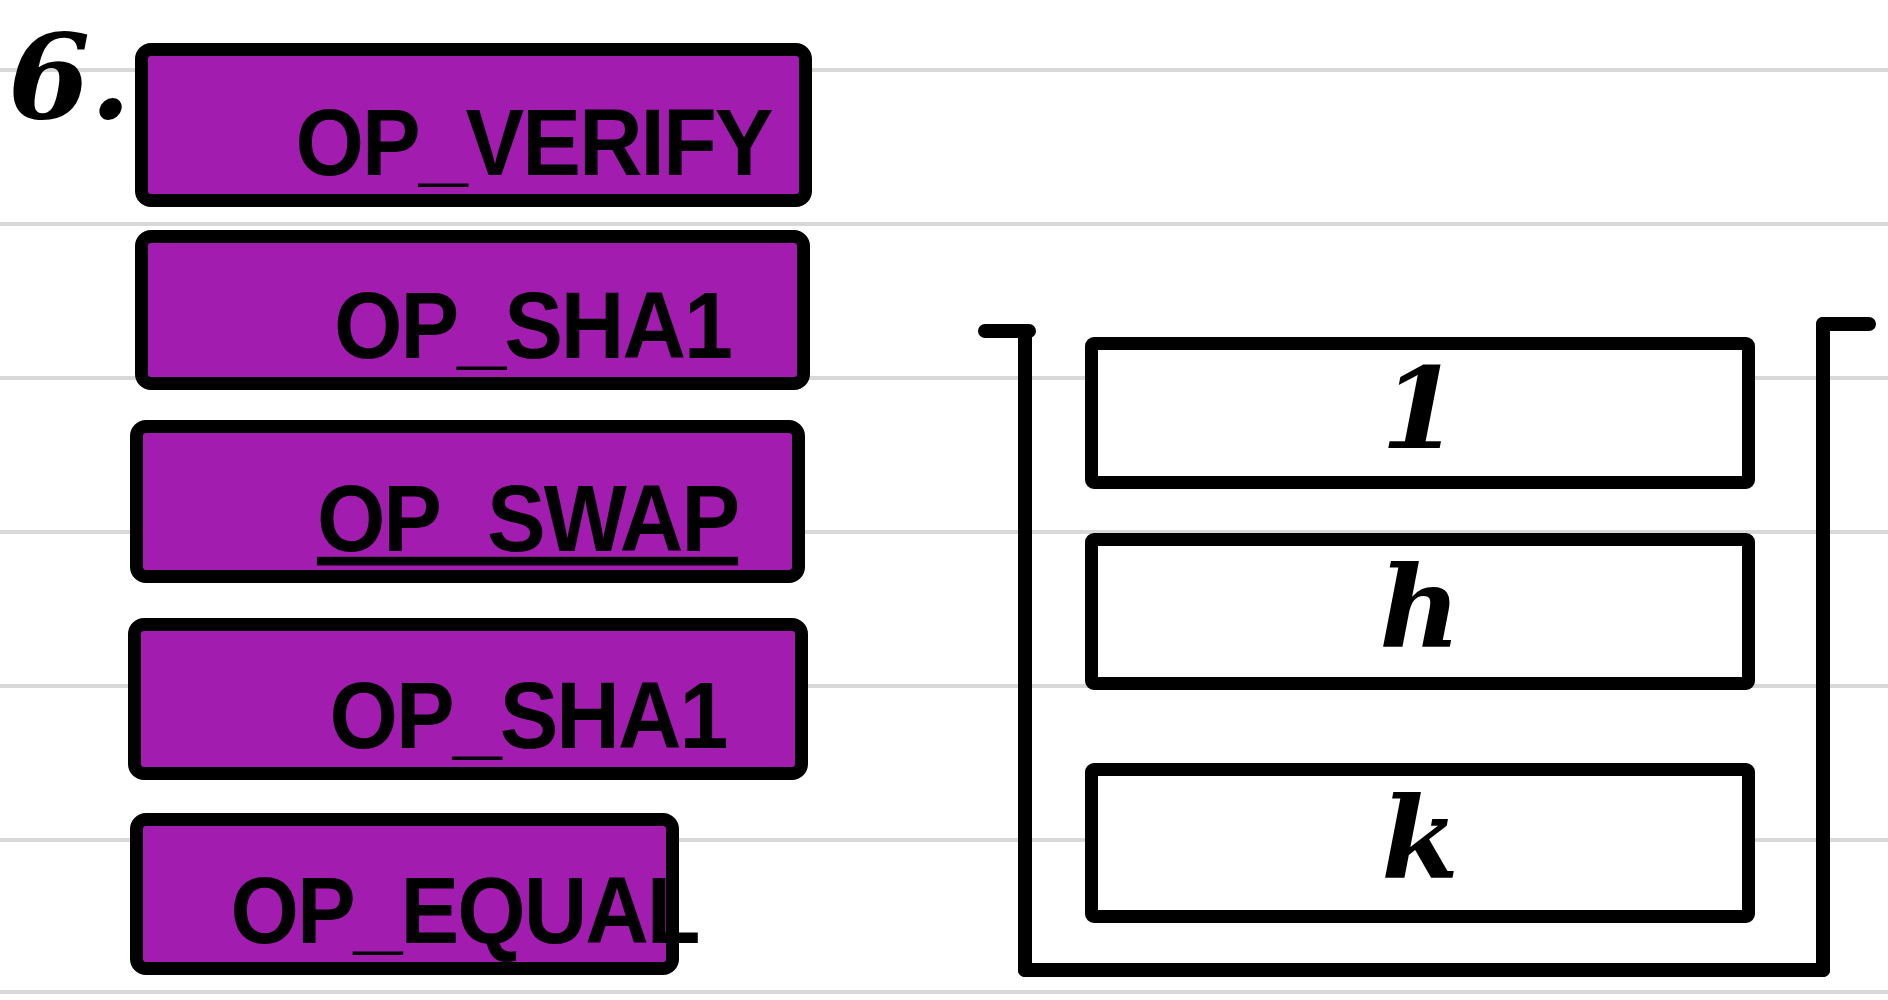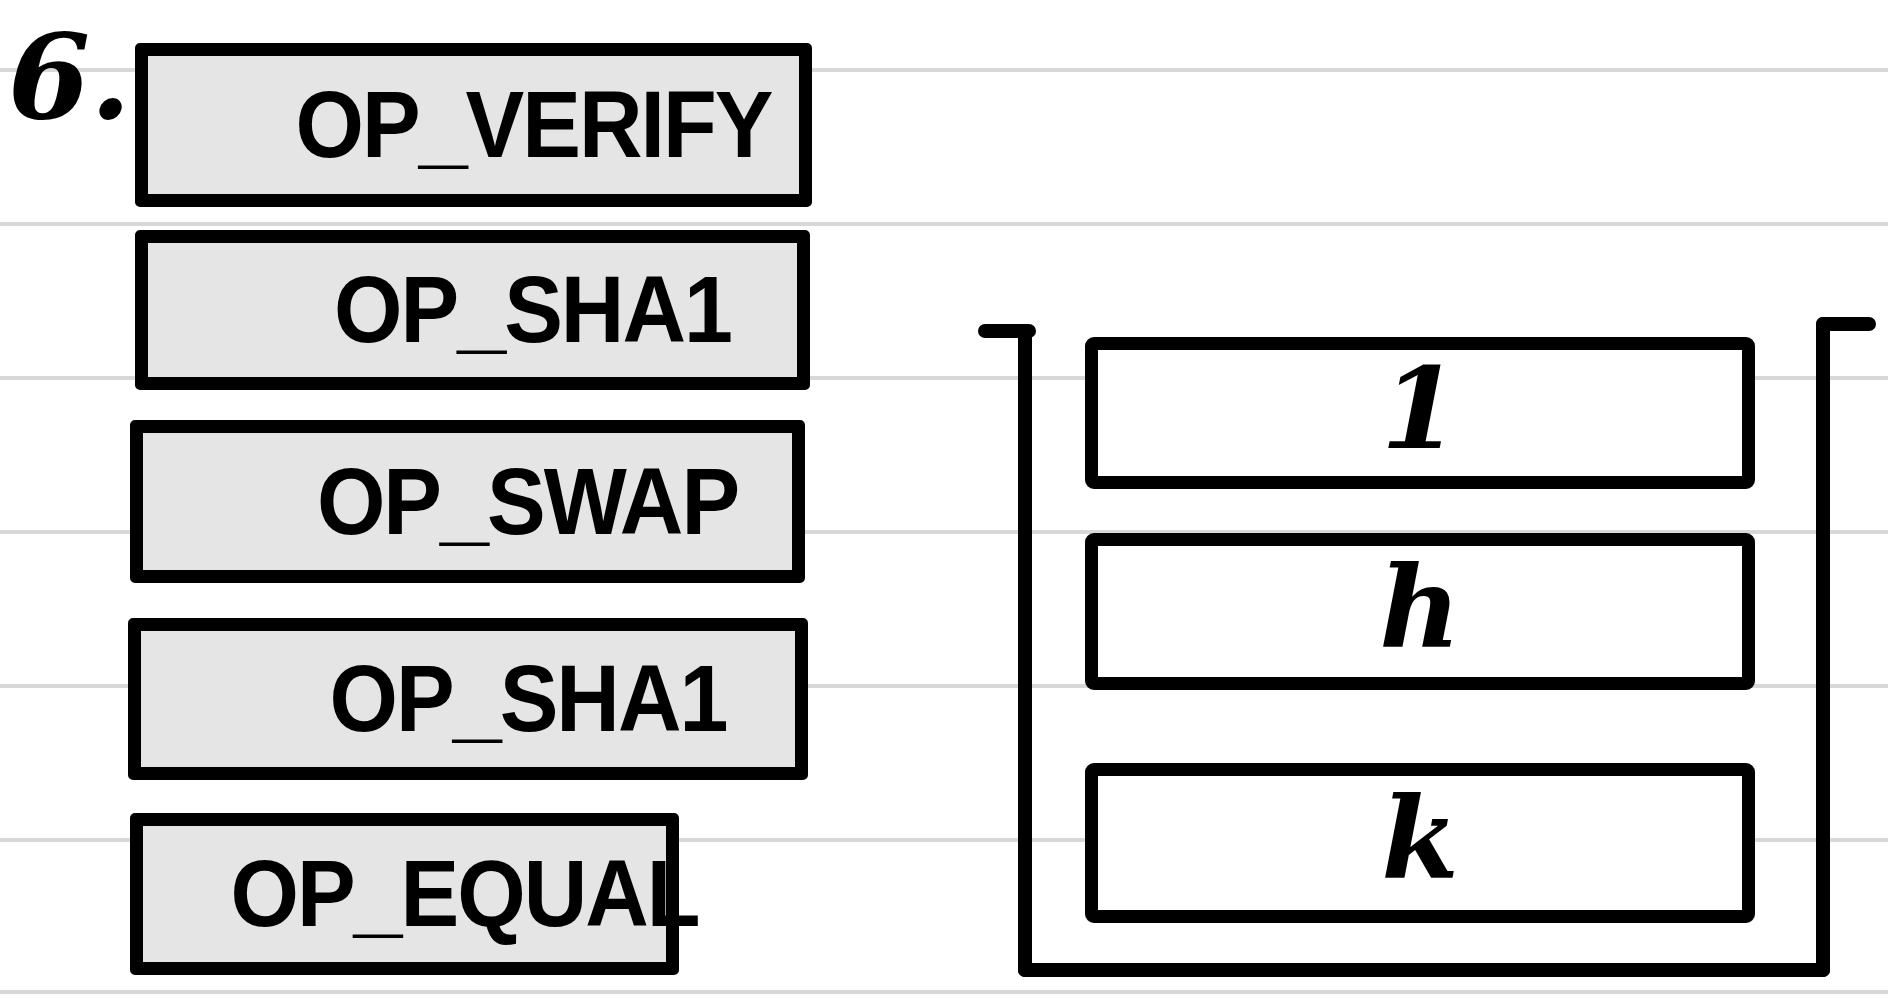--- a/index.html
+++ b/index.html
@@ -35,40 +35,40 @@
     font-weight: bold;
     font-size: 118px;
     line-height: 1;
     color: #000;
   }
 
   
   .op-box {
     position: absolute;
     border: 13px solid #000;
-    border-radius: 5px;
-    background: #e5e5e5;
+    border-radius: 16px;
+    background: #a21caf;
     display: flex;
-    align-items: center;
+    align-items: flex-end;
     justify-content: center;
     box-sizing: border-box;
     padding-left: 120px; 
   }
   .op-label {
     font-family: "Liberation Sans", sans-serif;
     font-weight: bold;
     font-size: 88px;
     letter-spacing: -2px;
     color: #000;
     white-space: nowrap;
     transform: scaleY(1.08);
   }
   #op1 { left: 135px; top: 43px;  width: 677px; height: 164px; }
   #op2 { left: 135px; top: 230px; width: 675px; height: 160px; }
-  #op3 { left: 130px; top: 420px; width: 675px; height: 163px; }
+  #op3 { left: 130px; top: 420px; width: 675px; height: 163px; text-decoration: underline; }
   #op4 { left: 128px; top: 618px; width: 680px; height: 162px; }
   #op5 { left: 130px; top: 813px; width: 549px; height: 162px; }
 
   
   .stroke {
     position: absolute;
     background: #000;
     border-radius: 7px;
   }
   #bracket-left-hook  { left: 978px;  top: 324px; width: 58px;  height: 14px; }

